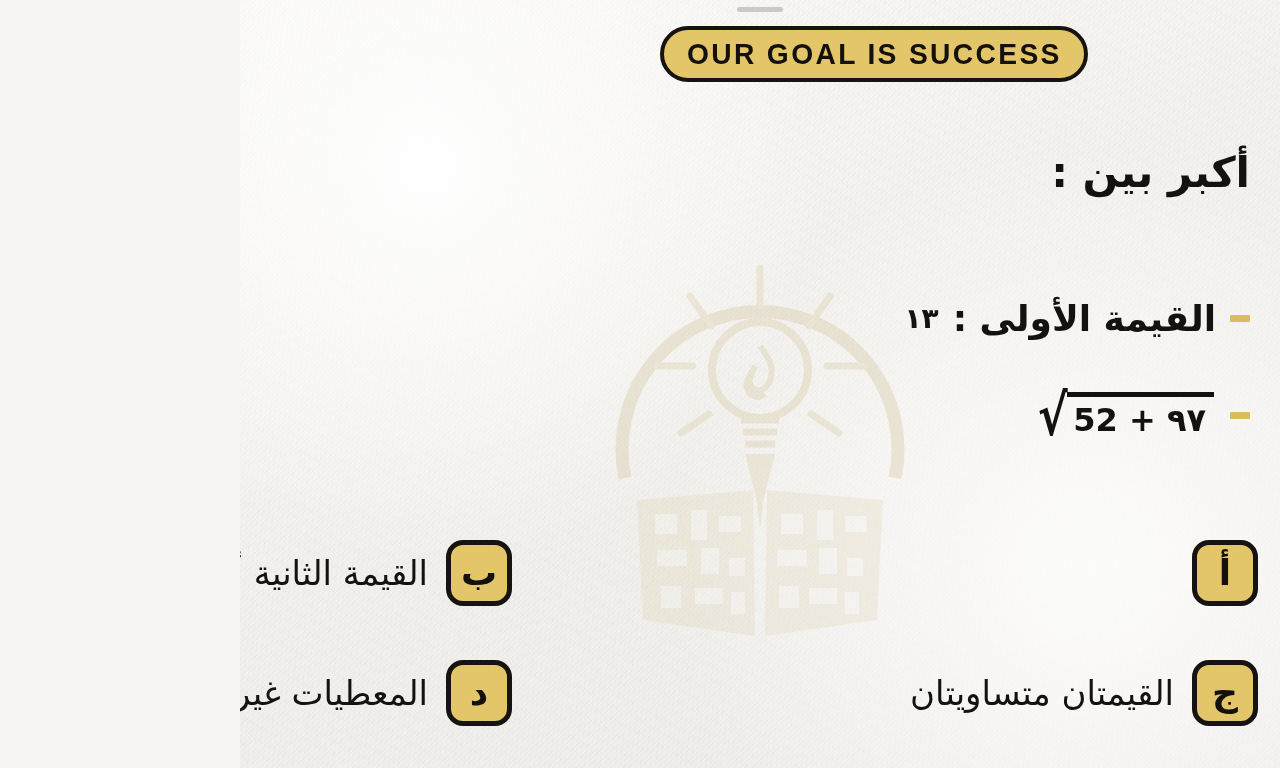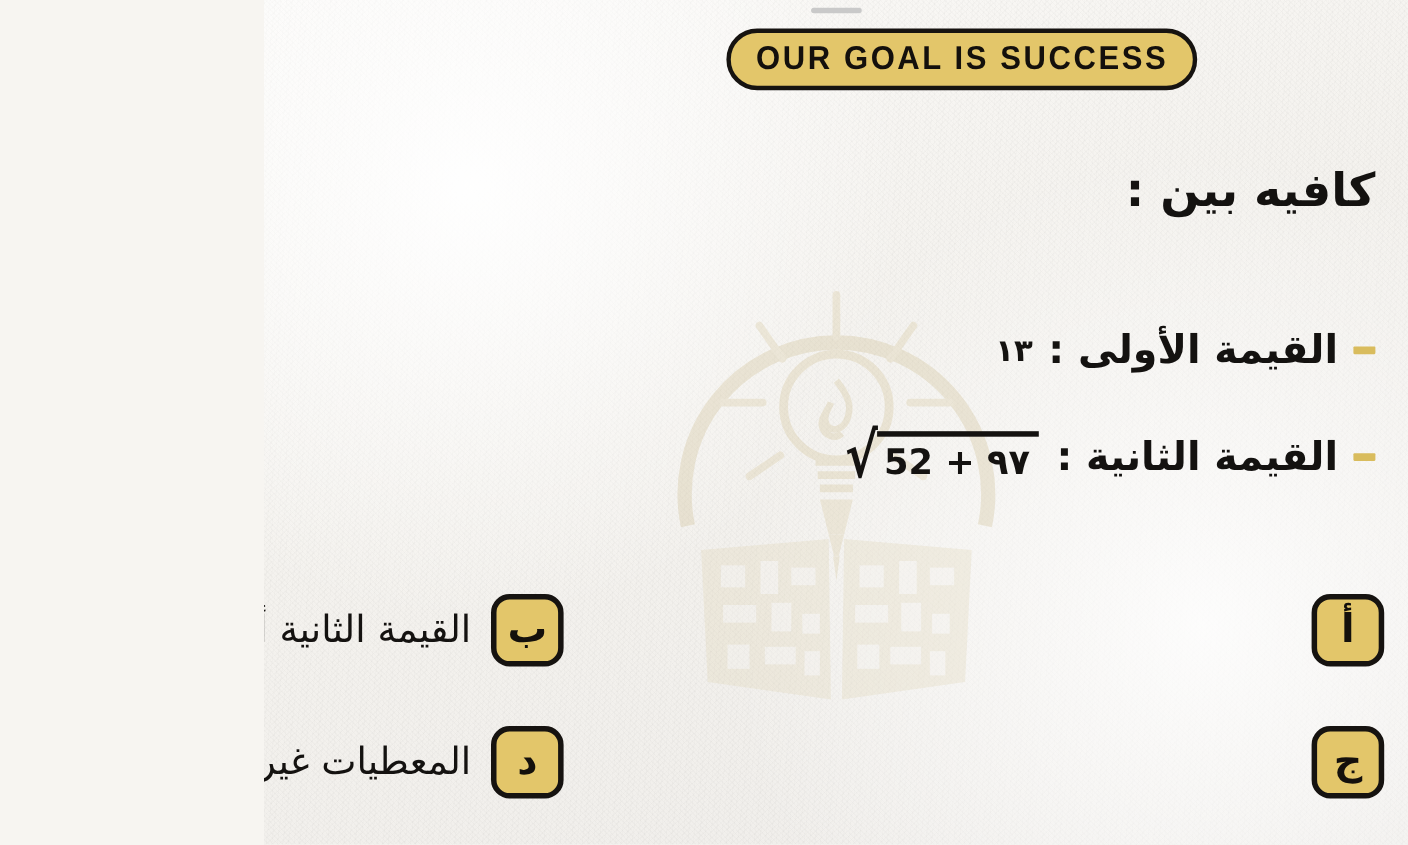--- a/index.html
+++ b/index.html
@@ -358,48 +358,48 @@
 
   <div class="qnum-wrap">
     <div class="qnum-white">
       <span>٤٣</span>
     </div>
     <div class="qnum-gold">
       <span>سؤال</span>
     </div>
   </div>
 
-  <div class="prompt">كافيه بين :</div>
+  <div class="prompt">أكبر بين :</div>
 
   <div class="value-row first">
     <span class="dash"></span>
     <span class="value-label">القيمة الأولى :</span>
     <span class="value-num">١٣</span>
   </div>
 
   <div class="value-row second">
     <span class="dash"></span>
-    <span class="value-label">القيمة الثانية :</span>
     <span class="sqrt">
       <span class="radical">√</span>
       <span class="radicand">٩٧ + 52</span>
     </span>
   </div>
 
   <div class="option opt-a">
     <span class="opt-badge">أ</span>
   </div>
 
   <div class="option opt-b">
     <span class="opt-badge">ب</span>
     <span class="opt-text">القيمة الثانية أكبر</span>
   </div>
 
   <div class="option opt-c">
     <span class="opt-badge">ج</span>
+    <span class="opt-text">القيمتان متساويتان</span>
   </div>
 
   <div class="option opt-d">
     <span class="opt-badge">د</span>
     <span class="opt-text">المعطيات غير كافيه</span>
   </div>
 
 </div>
 
 </body></html>

